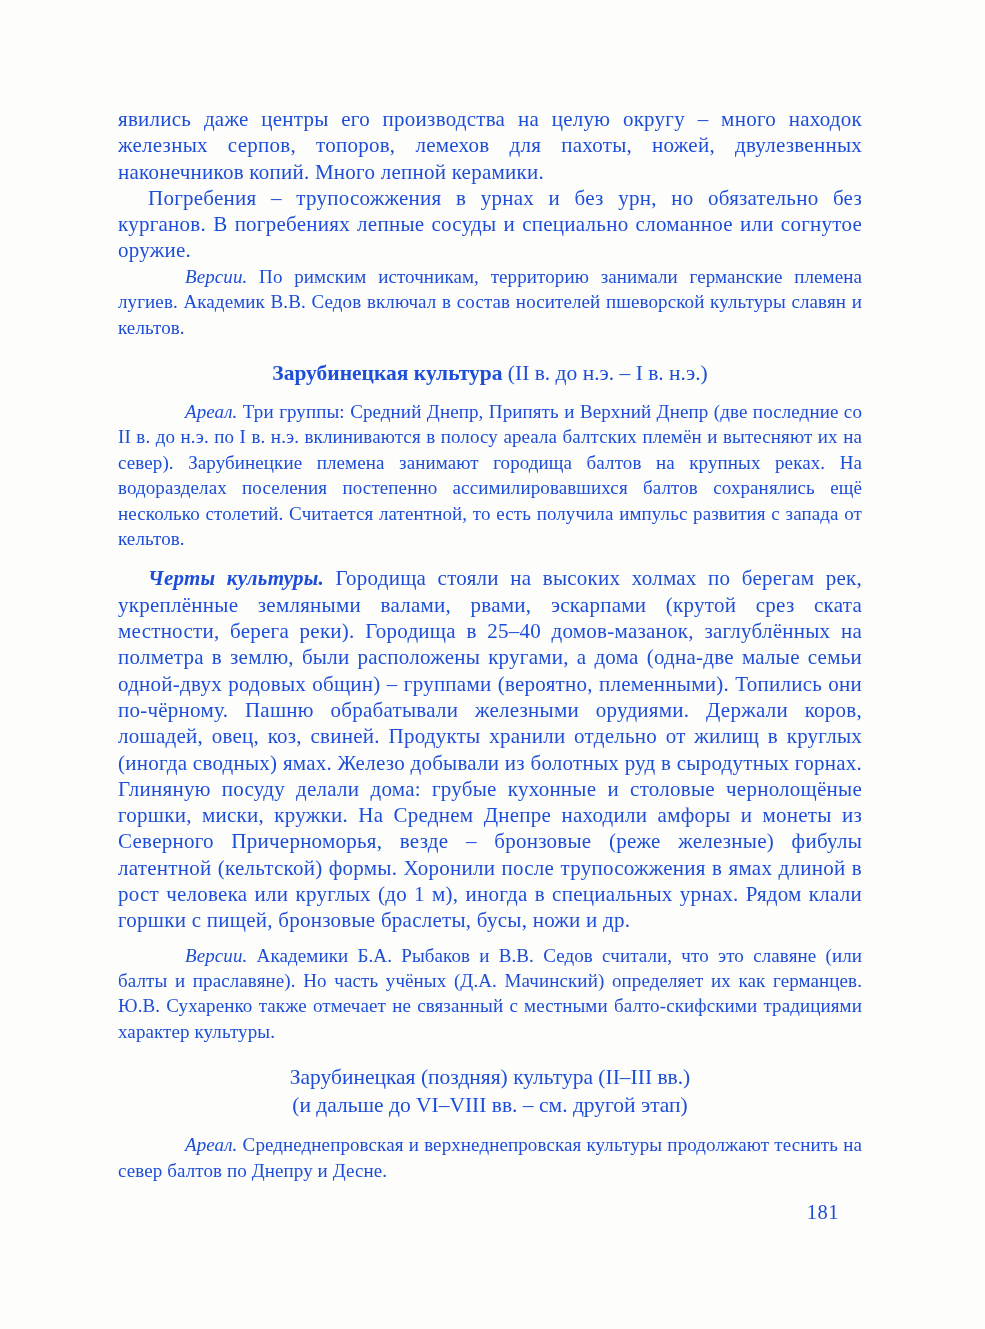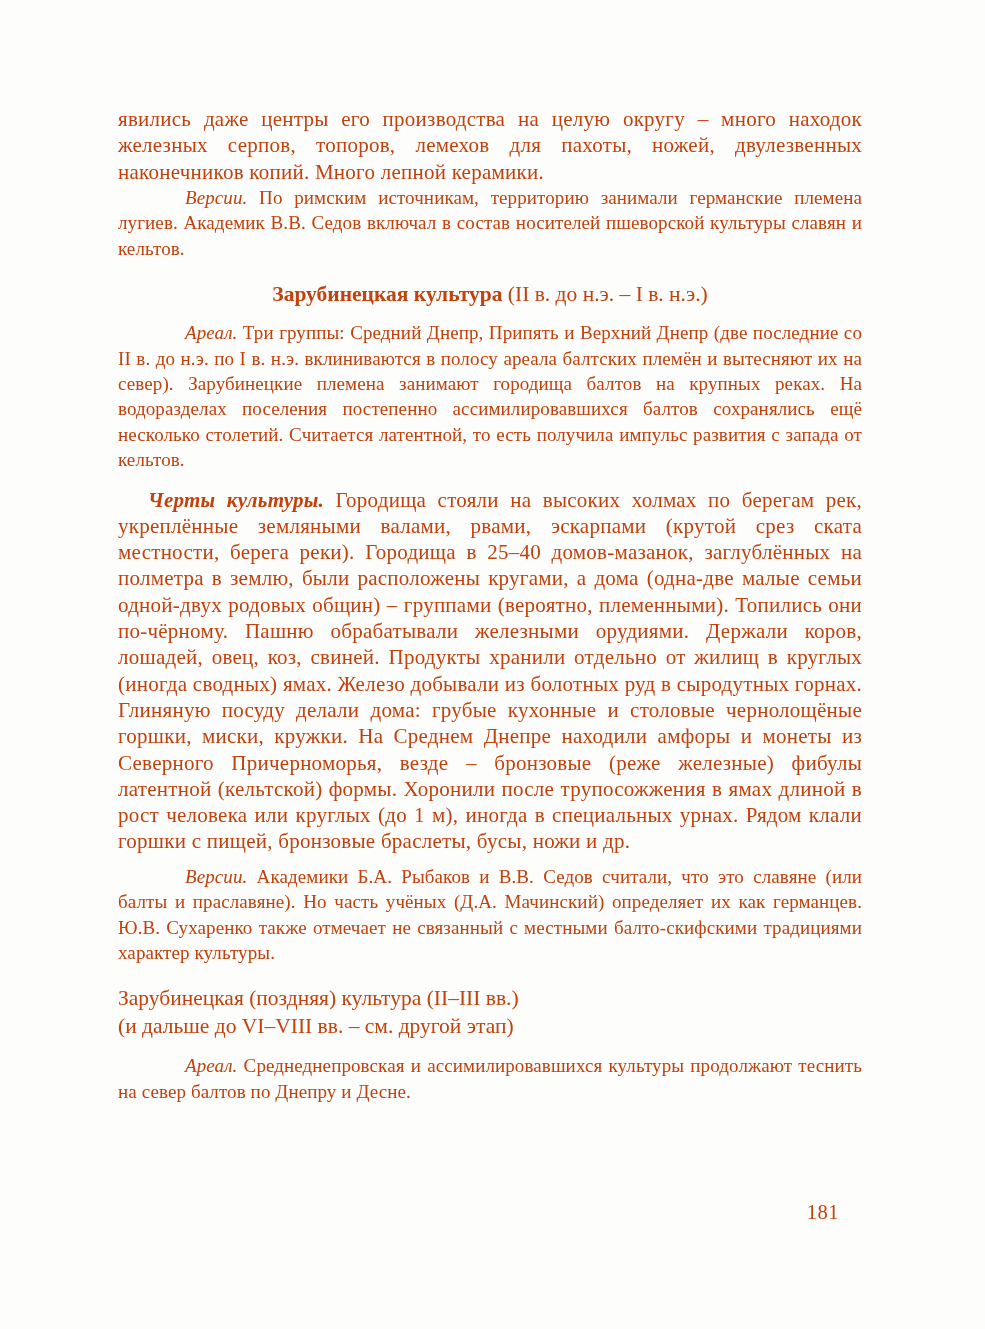--- a/index.html
+++ b/index.html
@@ -5,21 +5,21 @@
   html, body {
     margin: 0;
     padding: 0;
     background: #e9e9e9;
   }
   .page {
     position: relative;
     width: 985px;
     height: 1329px;
     background: #fdfdfc;
-    color: #c2410c;
+    color: #1d4ed8;
     font-family: "Liberation Serif", "DejaVu Serif", serif;
     overflow: hidden;
     box-sizing: border-box;
   }
   .column {
     position: absolute;
     left: 118px;
     top: 106px;
     width: 744px;
   }
@@ -43,21 +43,21 @@
   .heading {
     margin: 20px 0 12px 0;
     text-align: center;
     font-size: 21.5px;
     line-height: 27px;
   }
   .heading .h-name  { font-weight: bold; }
   .heading .h-dates { font-weight: normal; }
   .heading-late {
     margin: 20px 0 13px 0;
-    text-align: left;
+    text-align: center;
     font-size: 21.5px;
     line-height: 27.5px;
   }
   .heading-late .h-sub { font-weight: normal; display: block; }
   .m-top-13 { margin-top: 14px; }
   .m-top-9  { margin-top: 9px; }
   .page-number {
     position: absolute;
     top: 1201px;
     right: 146px;
@@ -66,31 +66,32 @@
   }
 </style>
 </head>
 <body>
 
 <div class="page">
   <div class="column">
 
     <p class="p-main">явились даже центры его производства на целую округу – много находок железных серпов, топоров, лемехов для пахоты, ножей, двулезвенных наконечников копий. Много лепной керамики.</p>
 
+    <p class="p-main indent">Погребения – трупосожжения в урнах и без урн, но обязательно без курганов. В погребениях лепные сосуды и специально сломанное или согнутое оружие.</p>
 
     <p class="p-small indent"><span class="lead-i">Версии.</span><span> По римским источникам, территорию занимали германские племена лугиев. Академик В.В. Седов включал в состав носителей пшеворской культуры славян и кельтов.</span></p>
 
     <p class="heading"><span class="h-name">Зарубинецкая культура </span><span class="h-dates">(II в. до н.э. – I в. н.э.)</span></p>
 
     <p class="p-small indent"><span class="lead-i">Ареал.</span><span> Три группы: Средний Днепр, Припять и Верхний Днепр (две последние со II в. до н.э. по I в. н.э. вклиниваются в полосу ареала балтских племён и вытесняют их на север). Зарубинецкие племена занимают городища балтов на крупных реках. На водоразделах поселения постепенно ассимилировавшихся балтов сохранялись ещё несколько столетий. Считается латентной, то есть получила импульс развития с запада от кельтов.</span></p>
 
     <p class="p-main indent m-top-13"><span class="lead-bi">Черты культуры.</span><span> Городища стояли на высоких холмах по берегам рек, укреплённые земляными валами, рвами, эскарпами (крутой срез ската местности, берега реки). Городища в 25–40 домов-мазанок, заглублённых на полметра в землю, были расположены кругами, а дома (одна-две малые семьи одной-двух родовых общин) – группами (вероятно, племенными). Топились они по-чёрному. Пашню обрабатывали железными орудиями. Держали коров, лошадей, овец, коз, свиней. Продукты хранили отдельно от жилищ в круглых (иногда сводных) ямах. Железо добывали из болотных руд в сыродутных горнах. Глиняную посуду делали дома: грубые кухонные и столовые чернолощёные горшки, миски, кружки. На Среднем Днепре находили амфоры и монеты из Северного Причерноморья, везде – бронзовые (реже железные) фибулы латентной (кельтской) формы. Хоронили после трупосожжения в ямах длиной в рост человека или круглых (до 1 м), иногда в специальных урнах. Рядом клали горшки с пищей, бронзовые браслеты, бусы, ножи и др.</span></p>
 
     <p class="p-small indent m-top-9"><span class="lead-i">Версии.</span><span> Академики Б.А. Рыбаков и В.В. Седов считали, что это славяне (или балты и праславяне). Но часть учёных (Д.А. Мачинский) определяет их как германцев. Ю.В. Сухаренко также отмечает не связанный с местными балто-скифскими традициями характер культуры.</span></p>
 
     <p class="heading-late"><span><span class="h-name">Зарубинецкая (поздняя) культура </span><span class="h-dates">(II–III вв.)</span></span><span class="h-sub">(и дальше до VI–VIII вв. – см. другой этап)</span></p>
 
-    <p class="p-small indent"><span class="lead-i">Ареал.</span><span> Среднеднепровская и ассимилировавшихся культуры продолжают теснить на север балтов по Днепру и Десне.</span></p>
+    <p class="p-small indent"><span class="lead-i">Ареал.</span><span> Среднеднепровская и верхнеднепровская культуры продолжают теснить на север балтов по Днепру и Десне.</span></p>
 
   </div>
 
   <div class="page-number">181</div>
 </div>
 
 </body></html>

